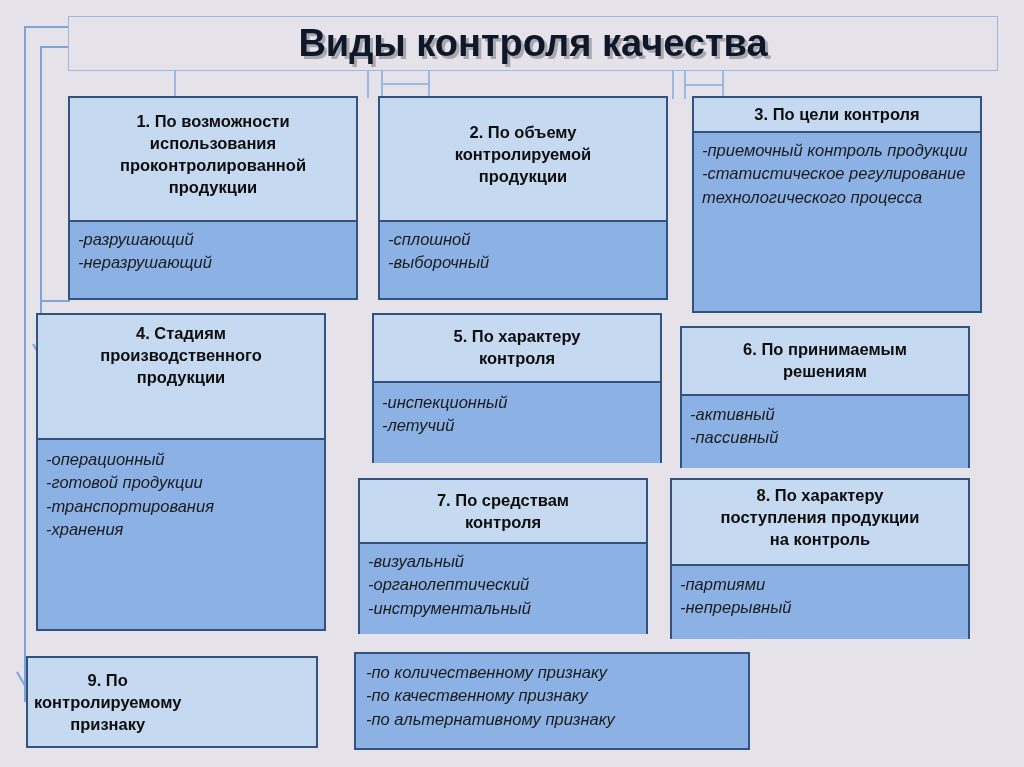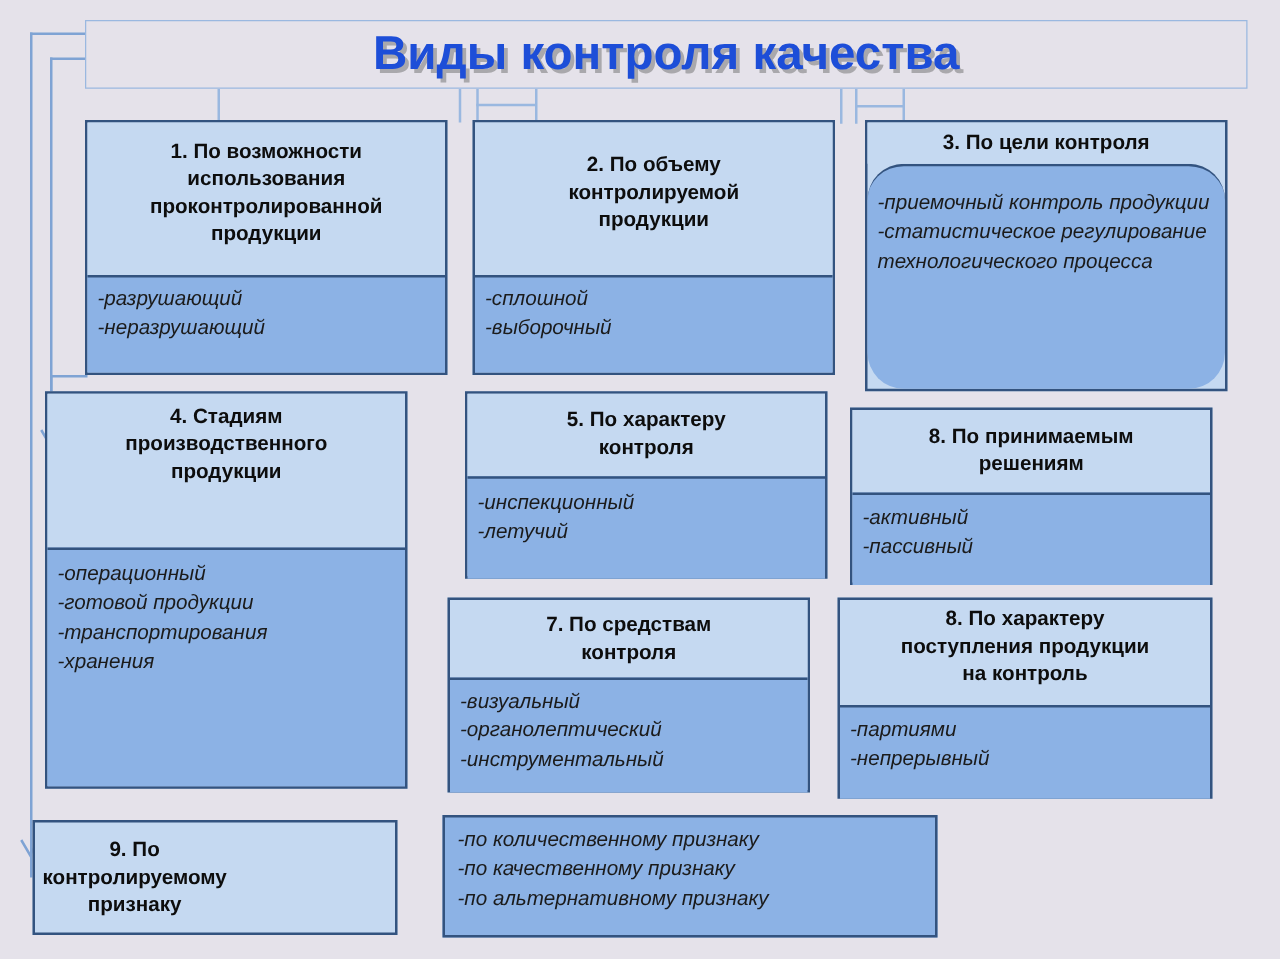--- a/index.html
+++ b/index.html
@@ -49,21 +49,21 @@
     border: 1px solid #9ab8e0;
     background: #e5e2ea;
     box-sizing: border-box;
     display: flex;
     align-items: center;
     justify-content: center;
   }
   #title-text {
     font-size: 38px;
     font-weight: bold;
-    color: #1d4ed8;
+    color: #0f172a;
     letter-spacing: 0px;
     text-shadow: 3px 3px 0 rgba(120,120,120,0.55);
     white-space: nowrap;
     font-family: "Liberation Sans", "DejaVu Sans", sans-serif;
   }
 
   
   .cat {
     position: absolute;
     box-sizing: border-box;
@@ -111,21 +111,21 @@
   #box1 { left: 68px;  top: 96px;  width: 290px; height: 204px; }
   #box1 .hd { height: 122px; padding-top: 12px; }
   #box1 .bd { height: 78px; }
 
   #box2 { left: 378px; top: 96px;  width: 290px; height: 204px; }
   #box2 .hd { height: 122px; padding-top: 23px; }
   #box2 .bd { height: 78px; }
 
   #box3 { left: 692px; top: 96px;  width: 290px; height: 217px; }
   #box3 .hd { height: 33px; padding-top: 5px; }
-  #box3 .bd { height: 180px; padding-top: 18px; border-radius: 29px; }
+  #box3 .bd { height: 180px; padding-top: 6px; }
 
   #box4 { left: 36px;  top: 313px; width: 290px; height: 318px; }
   #box4 .hd { height: 123px; }
   #box4 .bd { height: 191px; padding-top: 8px; }
 
   #box5 { left: 372px; top: 313px; width: 290px; height: 150px; }
   #box5 .hd { height: 66px; padding-top: 10px; }
   #box5 .bd { height: 82px; padding-top: 8px; }
 
   #box6 { left: 680px; top: 326px; width: 290px; height: 142px; }
@@ -233,21 +233,21 @@
       <div>контроля</div>
     </div>
     <div class="bd">
       <div class="li">-инспекционный</div>
       <div class="li">-летучий</div>
     </div>
   </div>
 
   <div class="cat" id="box6">
     <div class="hd">
-      <div>8. По принимаемым</div>
+      <div>6. По принимаемым</div>
       <div>решениям</div>
     </div>
     <div class="bd">
       <div class="li">-активный</div>
       <div class="li">-пассивный</div>
     </div>
   </div>
 
   <div class="cat" id="box7">
     <div class="hd">

